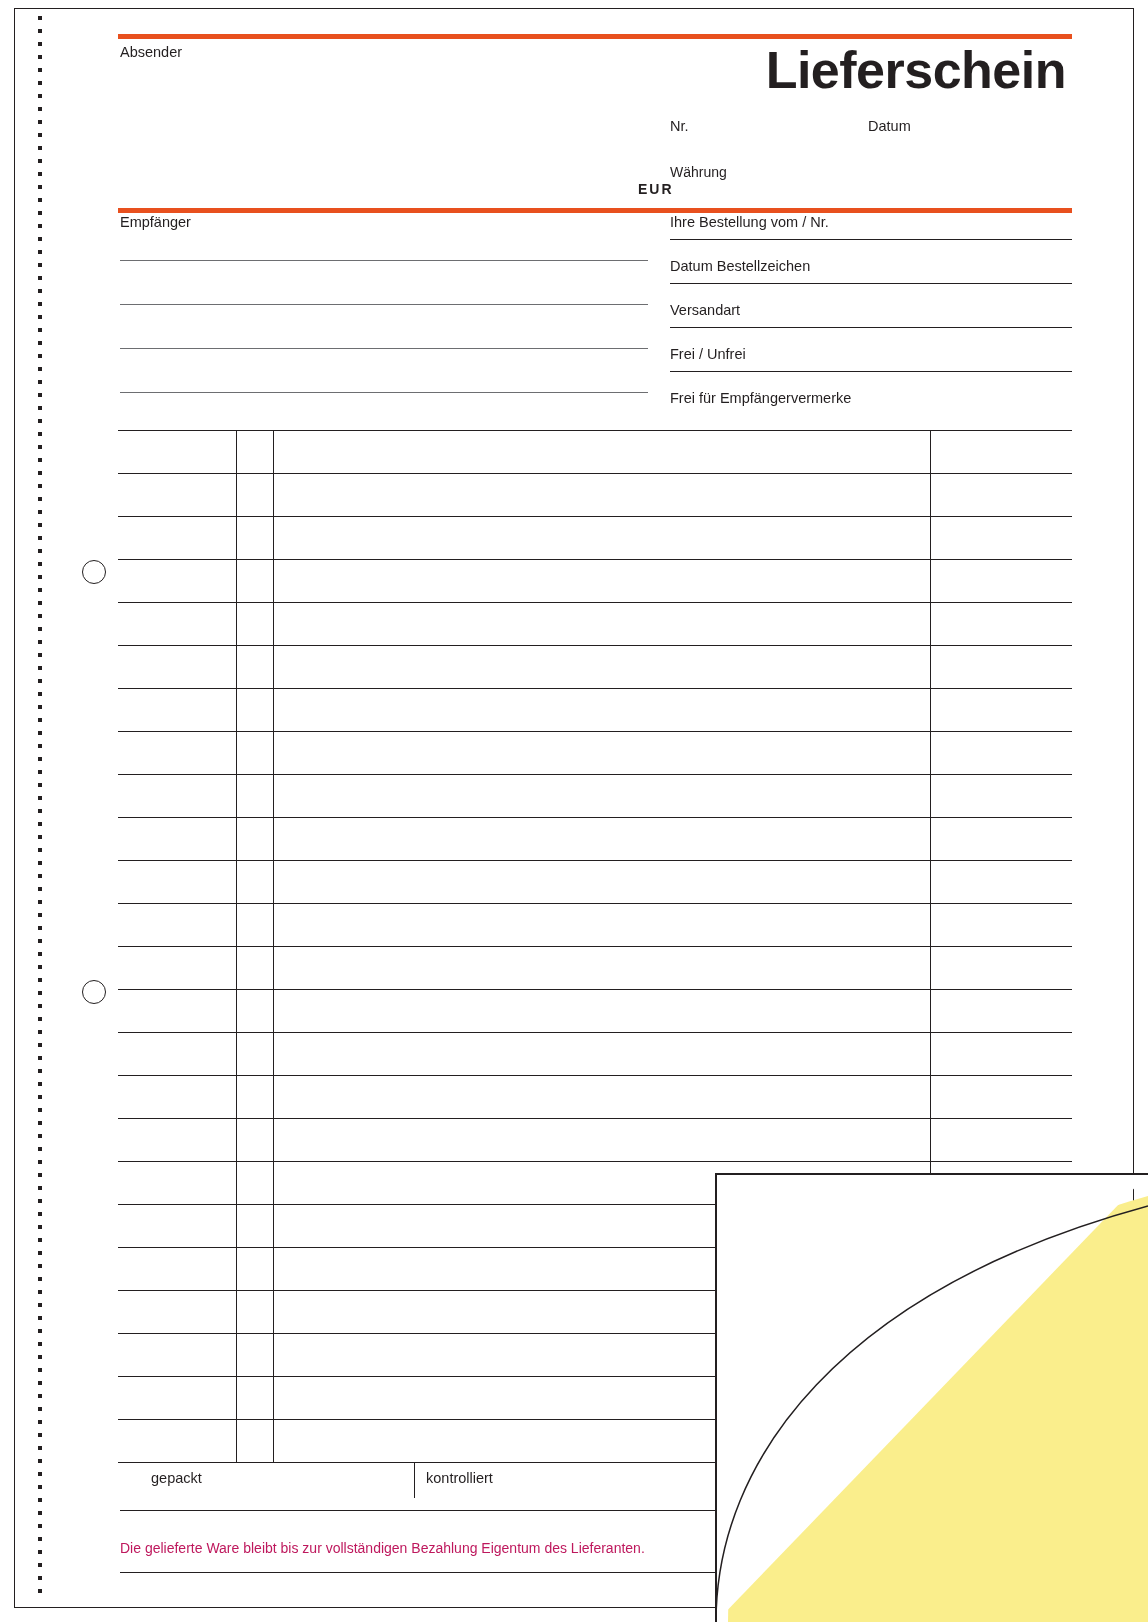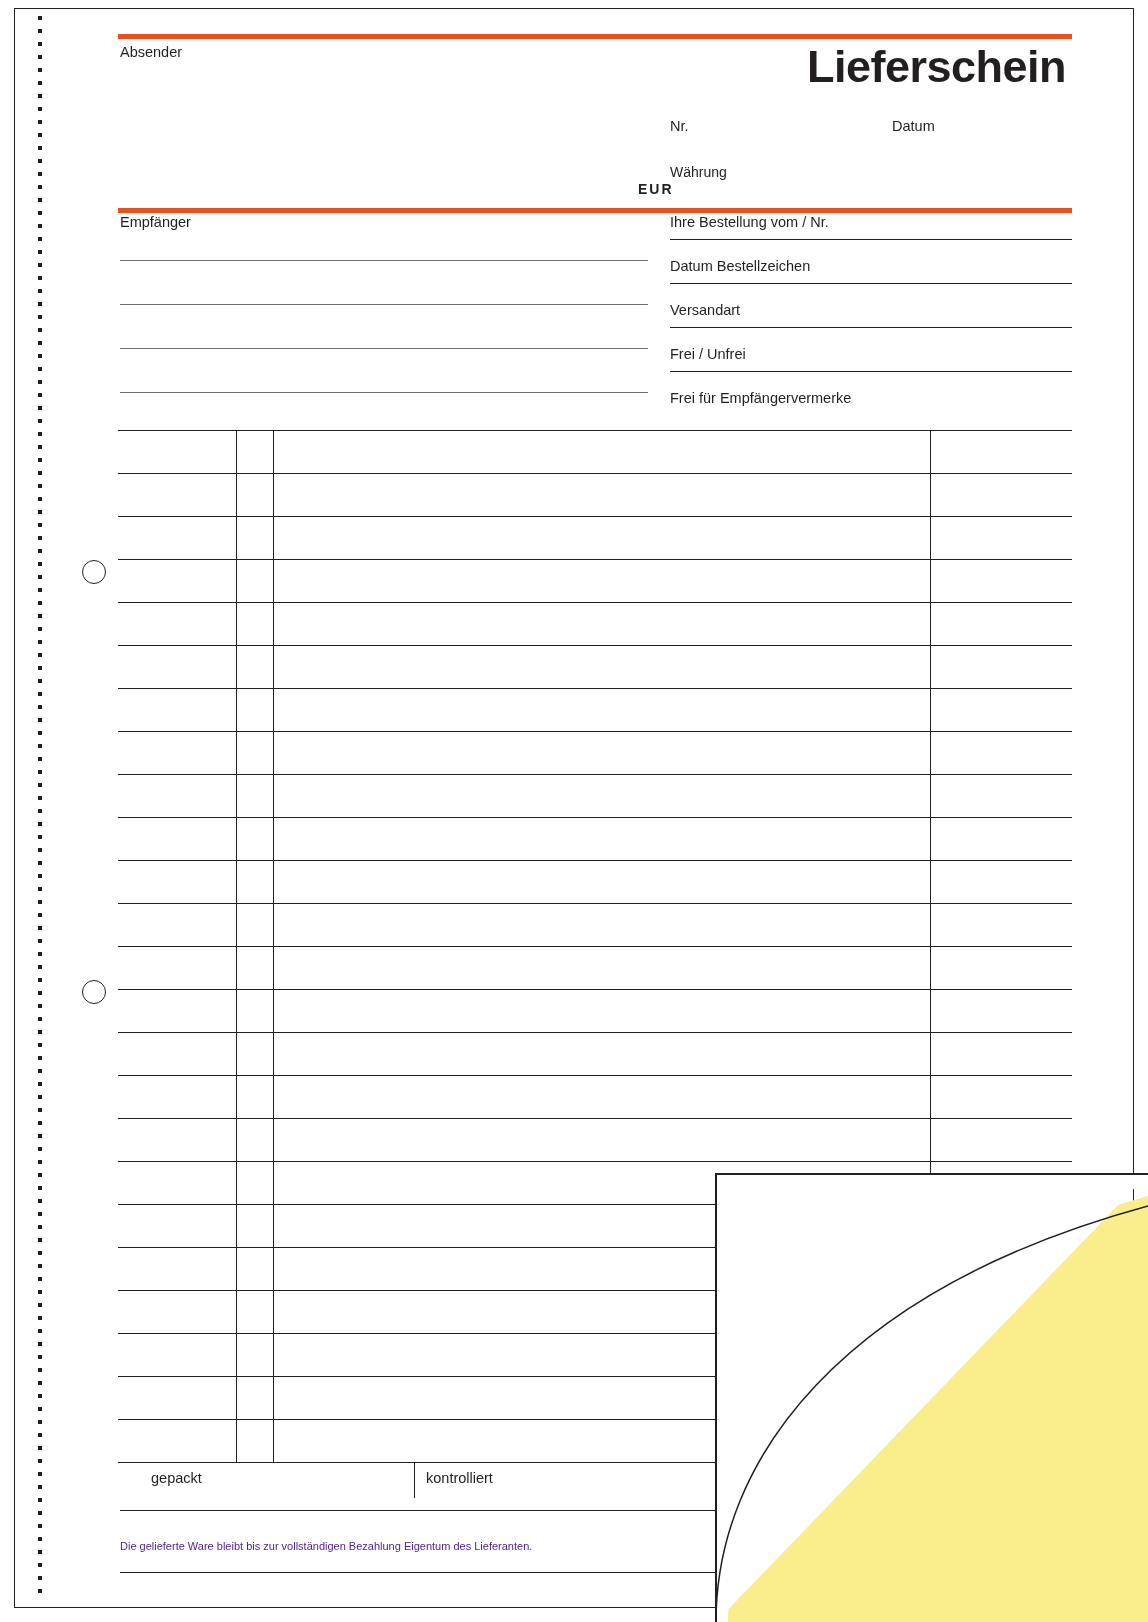--- a/index.html
+++ b/index.html
@@ -86,21 +86,21 @@
   .label.eur {
     font-size: 14px;
     font-weight: bold;
     letter-spacing: 2px;
   }
 
   .title {
     position: absolute;
     right: 6px;
     top: 22px;
-    font-size: 45px;
+    font-size: 52px;
     font-weight: bold;
     color: #231f20;
     letter-spacing: -0.5px;
     line-height: 1;
   }
 
   
   .hline {
     position: absolute;
     height: 1px;
@@ -136,22 +136,22 @@
     width: 1px;
     height: 1032px;
     background: #231f20;
   }
 
   
   .footer-note {
     position: absolute;
     left: 2px;
     top: 1518px;
-    font-size: 11px;
-    color: #4c1d95;
+    font-size: 14px;
+    color: #be185d;
   }
 
   
   .copy-layer {
     position: absolute;
     pointer-events: none;
   }
   .copy-pink {
     left: 860px;
     top: 1370px;
@@ -200,21 +200,21 @@
 
   <div class="sheet">
 
     <div class="orange-bar top"></div>
 
     <div class="label" style="left:2px; top:22px;">Absender</div>
 
     <div class="title">Lieferschein</div>
 
     <div class="label" style="left:552px; top:96px;">Nr.</div>
-    <div class="label" style="left:750px; top:96px;margin-left:24px;">Datum</div>
+    <div class="label" style="left:750px; top:96px;">Datum</div>
 
     <div class="label small" style="left:552px; top:142px;">Währung</div>
     <div class="label eur" style="left:520px; top:159px;">EUR</div>
 
     <div class="orange-bar mid"></div>
 
     <div class="label" style="left:2px; top:192px;">Empfänger</div>
 
     <div class="hline light" style="left:2px; top:238px; width:528px;"></div>
     <div class="hline light" style="left:2px; top:282px; width:528px;"></div>

